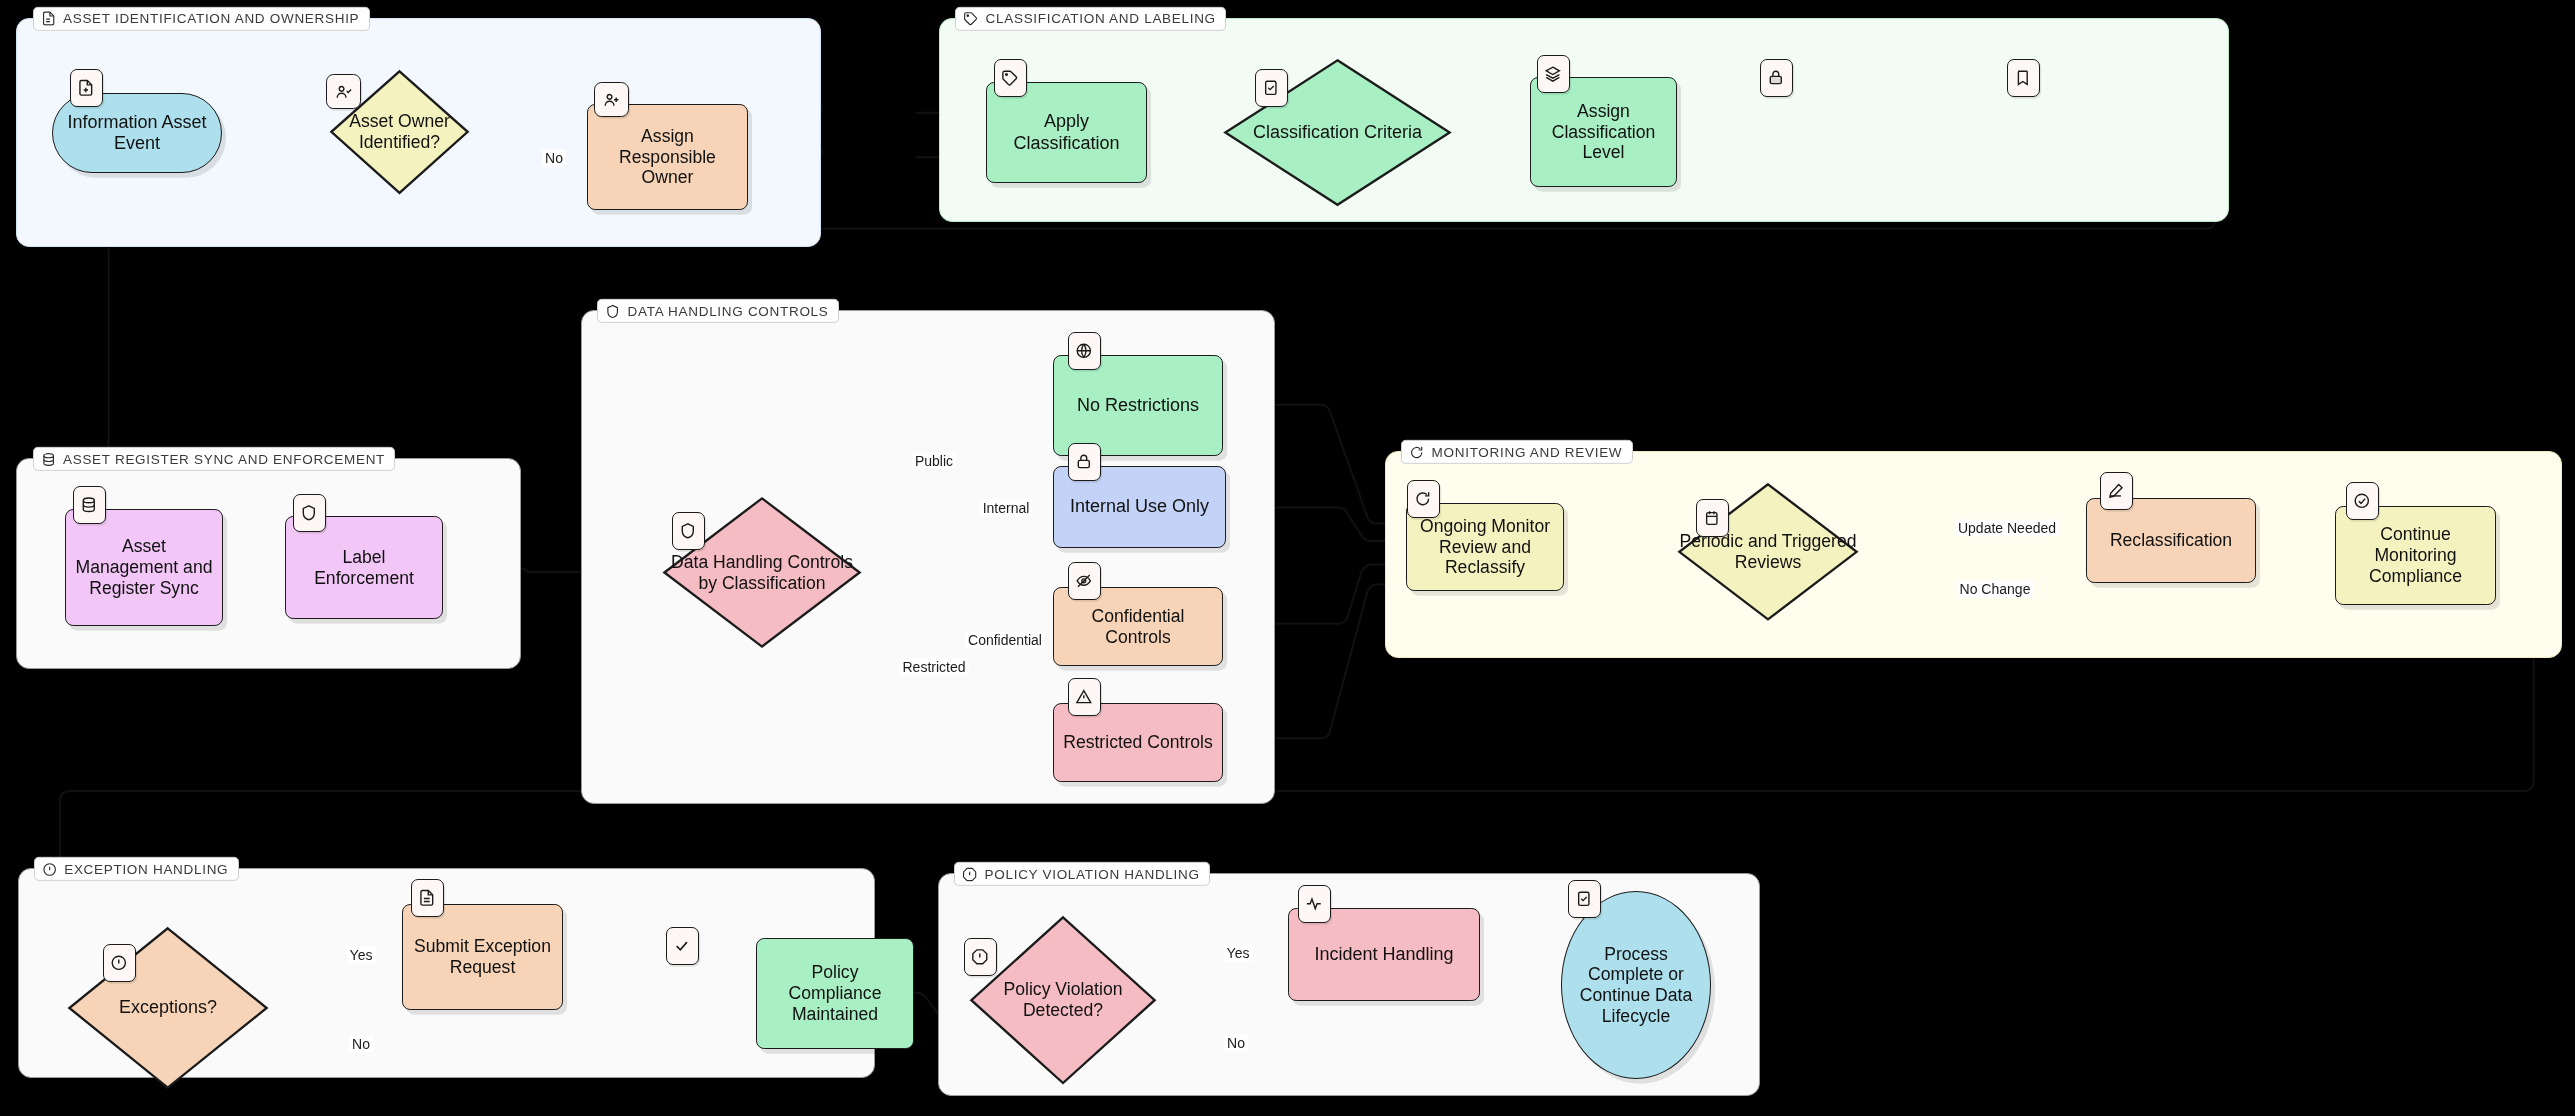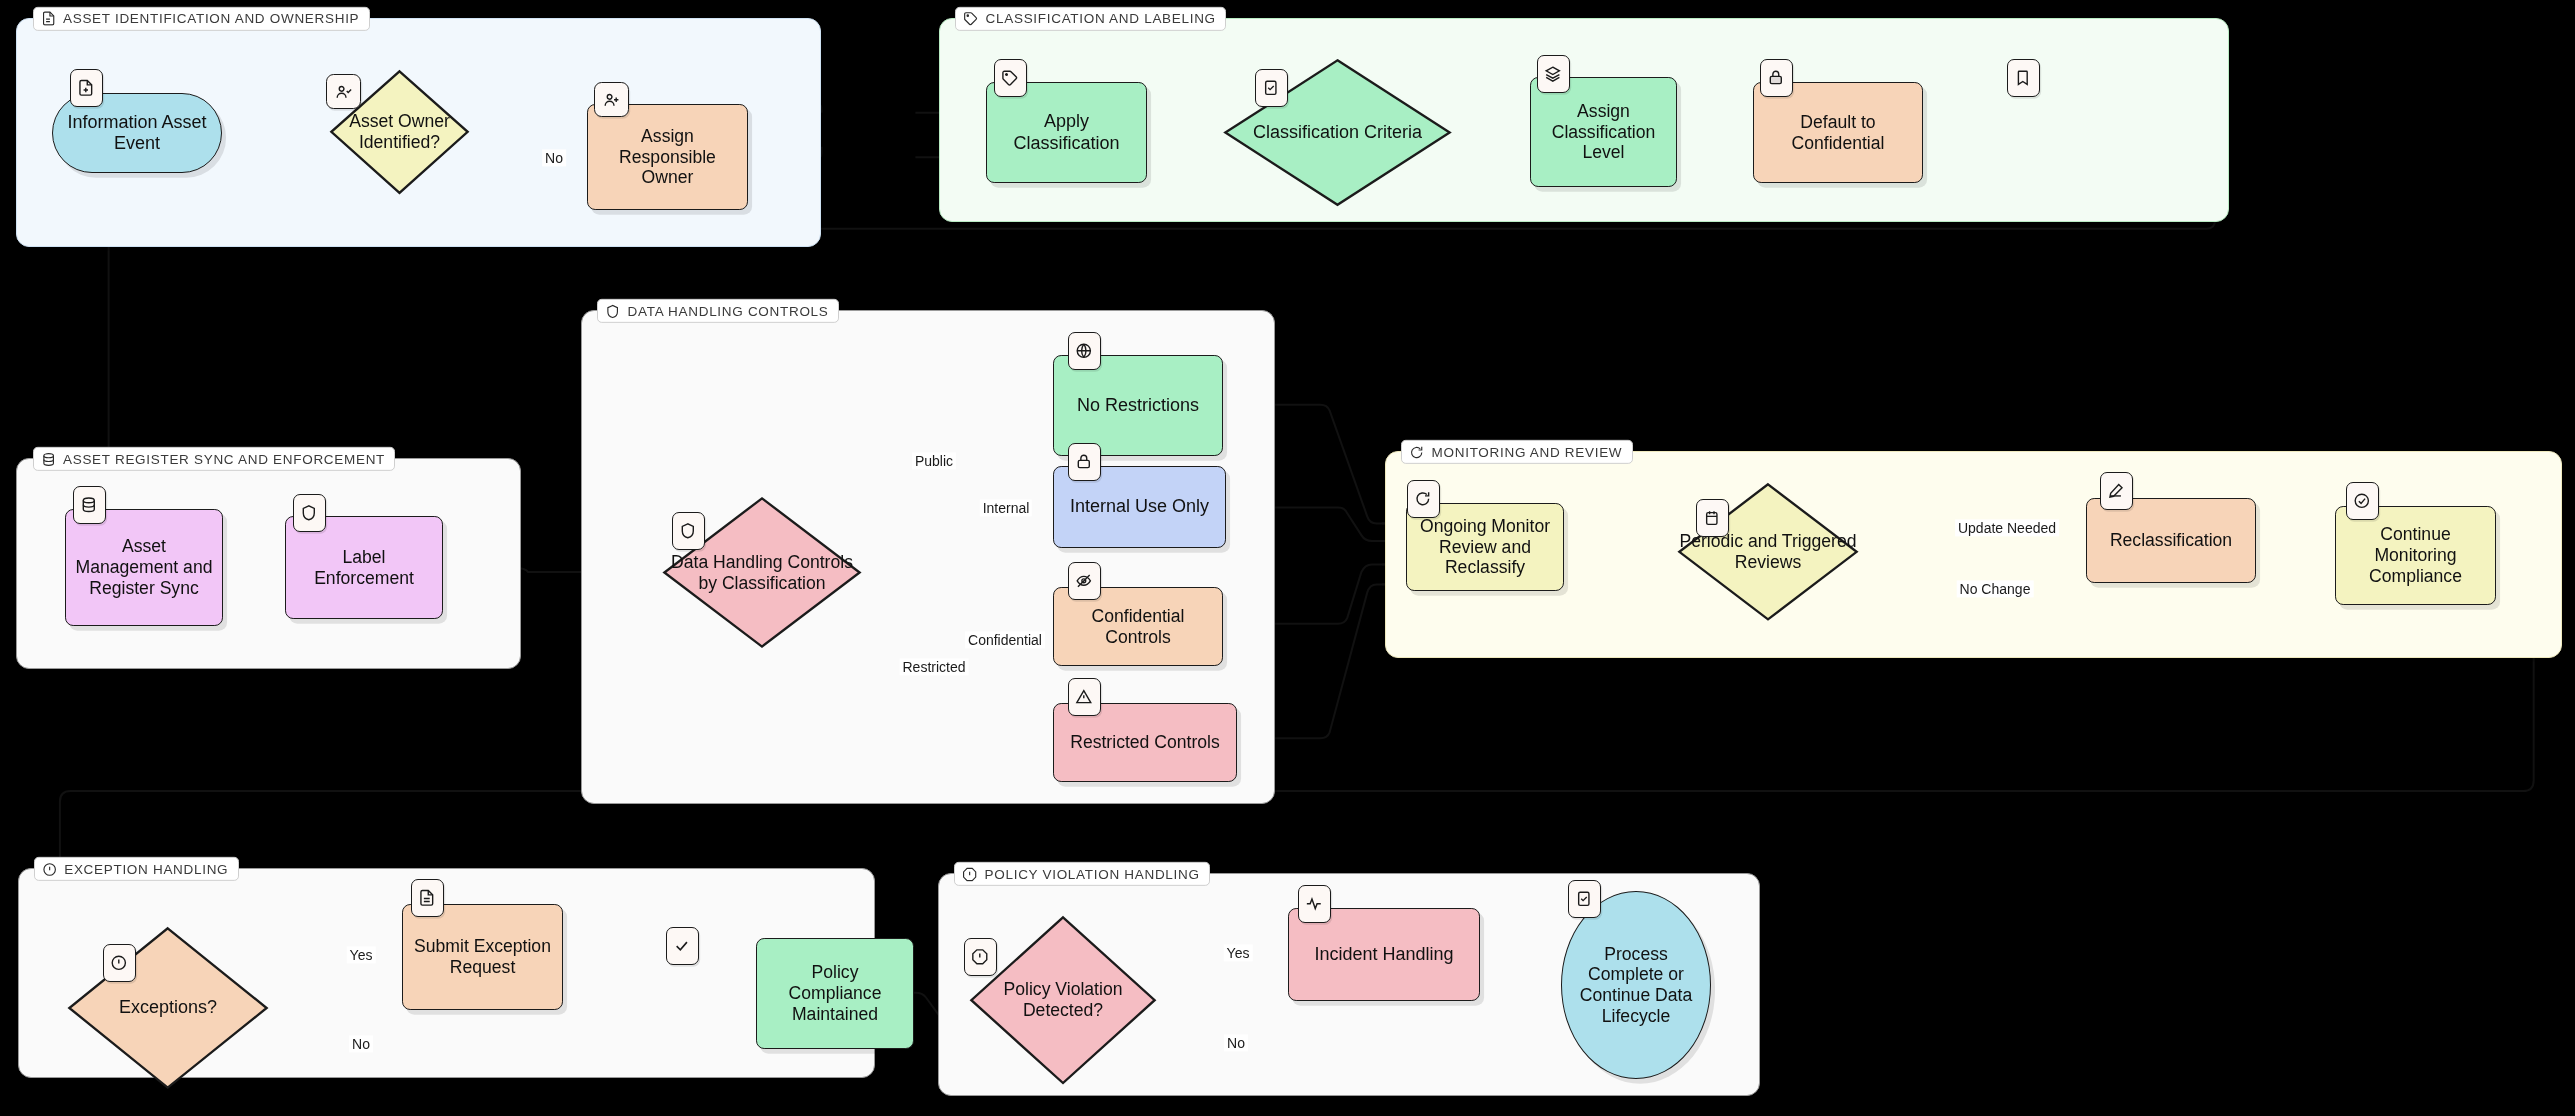--- a/index.html
+++ b/index.html
@@ -207,23 +207,20 @@
     <span class="lbl">Assign Classification Level</span>
   </div>
   <div class="badge" style="left:1537px;top:55px;">
     <svg viewBox="0 0 24 24" fill="none" stroke="#1b1b1b" stroke-width="1.9">
         <polygon points="12,3 21,8 12,13 3,8"></polygon>
         <polyline points="3,13 12,18 21,13"></polyline>
         <polyline points="3,17 12,22 21,17"></polyline>
       </svg>
   </div>
 
-  <div class="node rect f30" style="left:1753px;top:82px;width:170px;height:101px;background:#f7d4b8;">
-    <span class="lbl">Default to Confidential</span>
-  </div>
   <div class="badge" style="left:1760px;top:59px;">
     <svg viewBox="0 0 24 24" fill="none" stroke="#1b1b1b" stroke-width="1.9">
         <rect x="4.5" y="10" width="15" height="10" rx="2" fill="#1b1b1b" stroke="none" opacity=".12"></rect>
         <rect x="4.5" y="10" width="15" height="10" rx="2"></rect>
         <path d="M8 10V7a4 4 0 0 1 8 0v3"></path>
       </svg>
   </div>
 
   <div class="badge" style="left:2007px;top:59px;">
     <svg viewBox="0 0 24 24" fill="none" stroke="#1b1b1b" stroke-width="1.9">
@@ -311,21 +308,21 @@
     <span class="lbl">Confidential Controls</span>
   </div>
   <div class="badge" style="left:1068px;top:562px;">
     <svg viewBox="0 0 24 24" fill="none" stroke="#1b1b1b" stroke-width="1.9">
         <path d="M3 12s3.5-6 9-6 9 6 9 6-3.5 6-9 6-9-6-9-6z"></path>
         <circle cx="12" cy="12" r="2.6"></circle>
         <path d="M4 20 20 4"></path>
       </svg>
   </div>
 
-  <div class="node rect f30" style="left:1053px;top:703px;width:184px;height:79px;background:#f5bdc3;">
+  <div class="node rect f30" style="left:1053px;top:703px;width:170px;height:79px;background:#f5bdc3;">
     <span class="lbl">Restricted Controls</span>
   </div>
   <div class="badge" style="left:1068px;top:678px;">
     <svg viewBox="0 0 24 24" fill="none" stroke="#1b1b1b" stroke-width="1.9">
         <path d="M12 3.5 21.5 20h-19z"></path>
         <path d="M12 10v4M12 17h.01"></path>
       </svg>
   </div>
 
   <div class="elabel" style="left:934px;top:461px;">Public</div>

